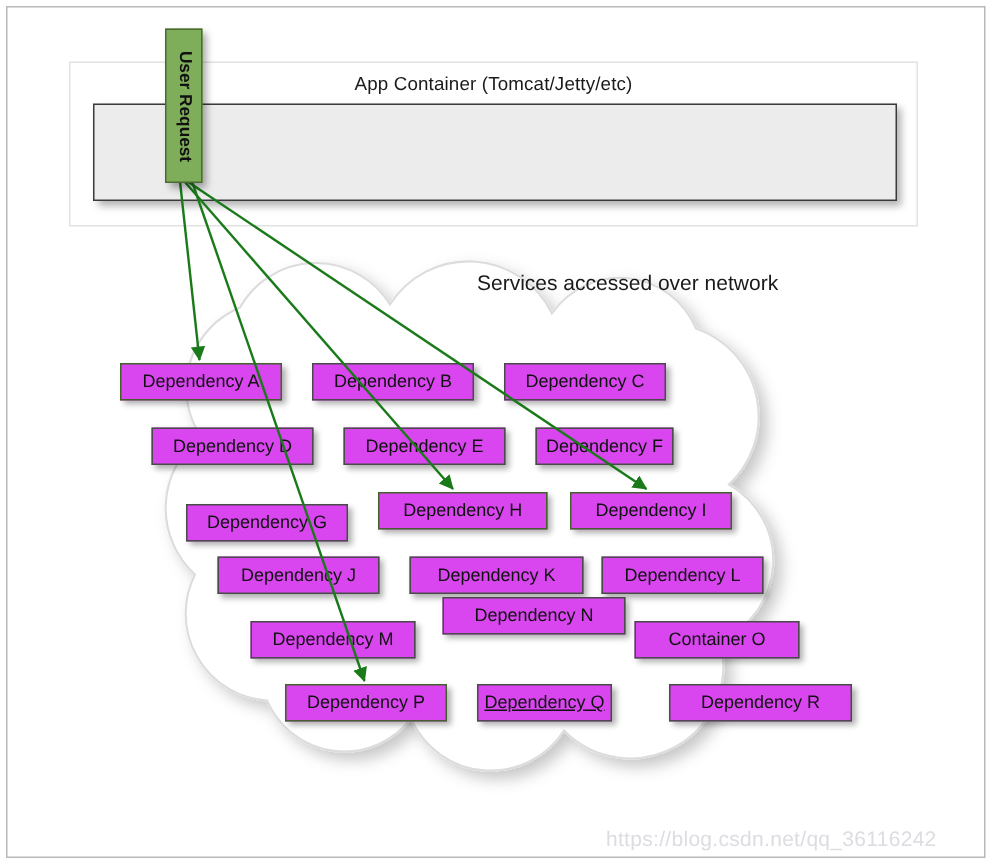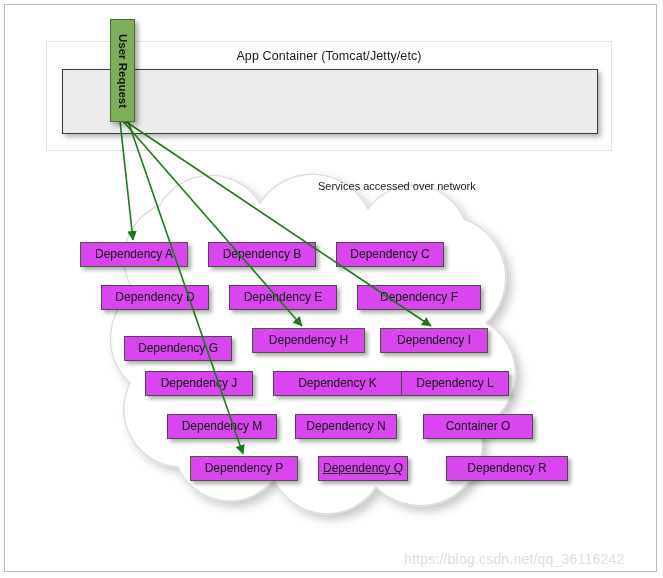--- a/index.html
+++ b/index.html
@@ -65,21 +65,21 @@
     left: 0;
     top: 0;
     width: 663px;
     height: 578px;
   }
   
   #services-label {
     position: absolute;
     left: 318px;
     top: 180px;
-    font-size: 11px;
+    font-size: 14px;
     color: #1a1a1a;
     white-space: nowrap;
   }
   
   #user-request {
     position: absolute;
     left: 110px;
     top: 19px;
     width: 25px;
     height: 103px;
@@ -180,29 +180,29 @@
   <div id="user-request">
     <span id="user-request-label">User Request</span>
   </div>
 
   <div id="nodes-root">
       <div class="dep-node highlight" style="left: 80px; top: 242px; width: 108px;">Dependency A</div>
       <div class="dep-node" style="left: 208px; top: 242px; width: 108px;">Dependency B</div>
       <div class="dep-node" style="left: 336px; top: 242px; width: 108px;">Dependency C</div>
       <div class="dep-node" style="left: 101px; top: 285px; width: 108px;">Dependency D</div>
       <div class="dep-node" style="left: 229px; top: 285px; width: 108px;">Dependency E</div>
-      <div class="dep-node" style="left: 357px; top: 285px; width: 124px;">Dependency F</div>
+      <div class="dep-node" style="left: 357px; top: 285px; width: 92px;">Dependency F</div>
       <div class="dep-node" style="left: 124px; top: 336px; width: 108px;">Dependency G</div>
       <div class="dep-node highlight" style="left: 252px; top: 328px; width: 113px;">Dependency H</div>
       <div class="dep-node highlight" style="left: 380px; top: 328px; width: 108px;">Dependency I</div>
       <div class="dep-node" style="left: 145px; top: 371px; width: 108px;">Dependency J</div>
-      <div class="dep-node" style="left: 273px; top: 371px; width: 129px;">Dependency K</div>
+      <div class="dep-node" style="left: 273px; top: 371px; width: 116px;">Dependency K</div>
       <div class="dep-node" style="left: 401px; top: 371px; width: 108px;">Dependency L</div>
       <div class="dep-node" style="left: 167px; top: 414px; width: 110px;">Dependency M</div>
-      <div class="dep-node" style="left: 295px; top: 414px; width: 102px; text-align: center;">Dependency N</div>
+      <div class="dep-node" style="left: 295px; top: 398px; width: 122px; text-align: center;">Dependency N</div>
       <div class="dep-node" style="left: 423px; top: 414px; width: 110px;">Container O</div>
       <div class="dep-node highlight" style="left: 190px; top: 456px; width: 108px;">Dependency P</div>
       <div class="dep-node" style="left: 318px; top: 456px; width: 90px; text-decoration: underline;">Dependency Q</div>
       <div class="dep-node" style="left: 446px; top: 456px; width: 122px;">Dependency R</div>
     </div>
 
   <svg id="arrow-layer" viewBox="0 0 663 578" xmlns="http://www.w3.org/2000/svg">
     <defs>
       <marker id="arrowHead" markerWidth="7" markerHeight="7" refX="5.6" refY="3" orient="auto" markerUnits="strokeWidth">
         <path d="M0,0 L6,3 L0,6 z" fill="#1a7a1a"></path>

